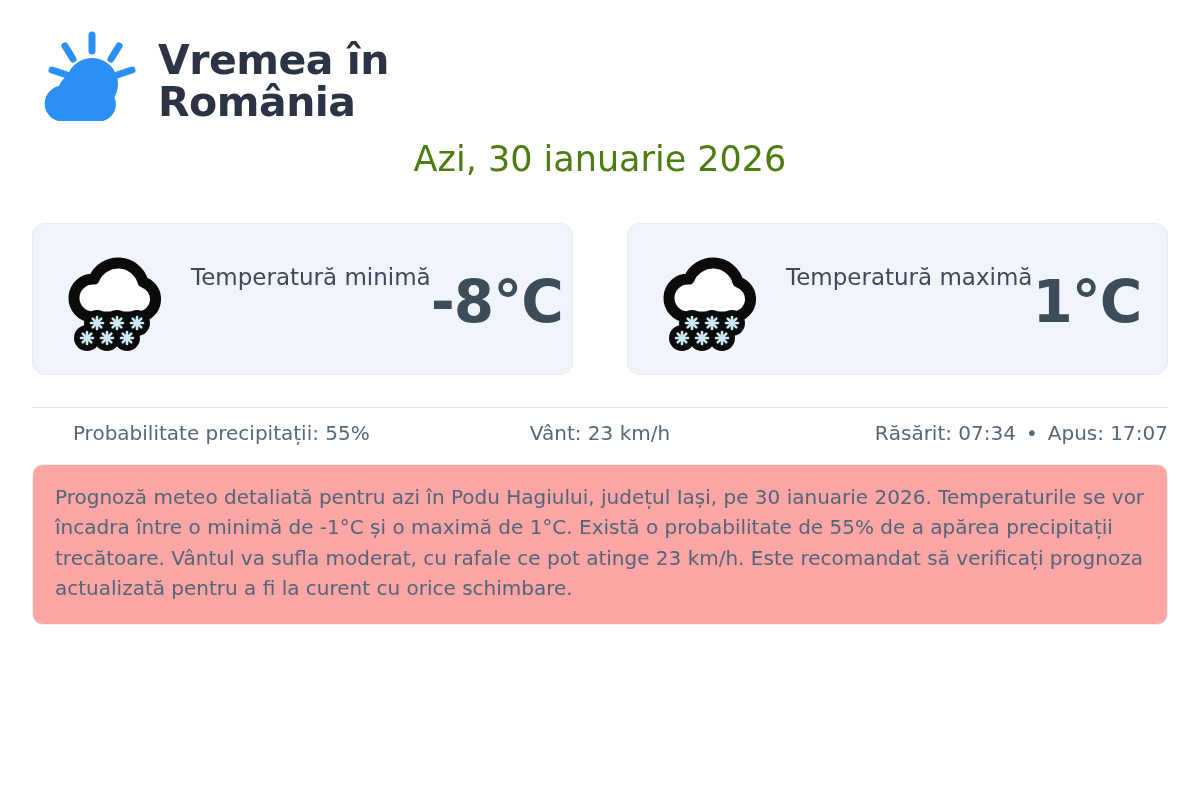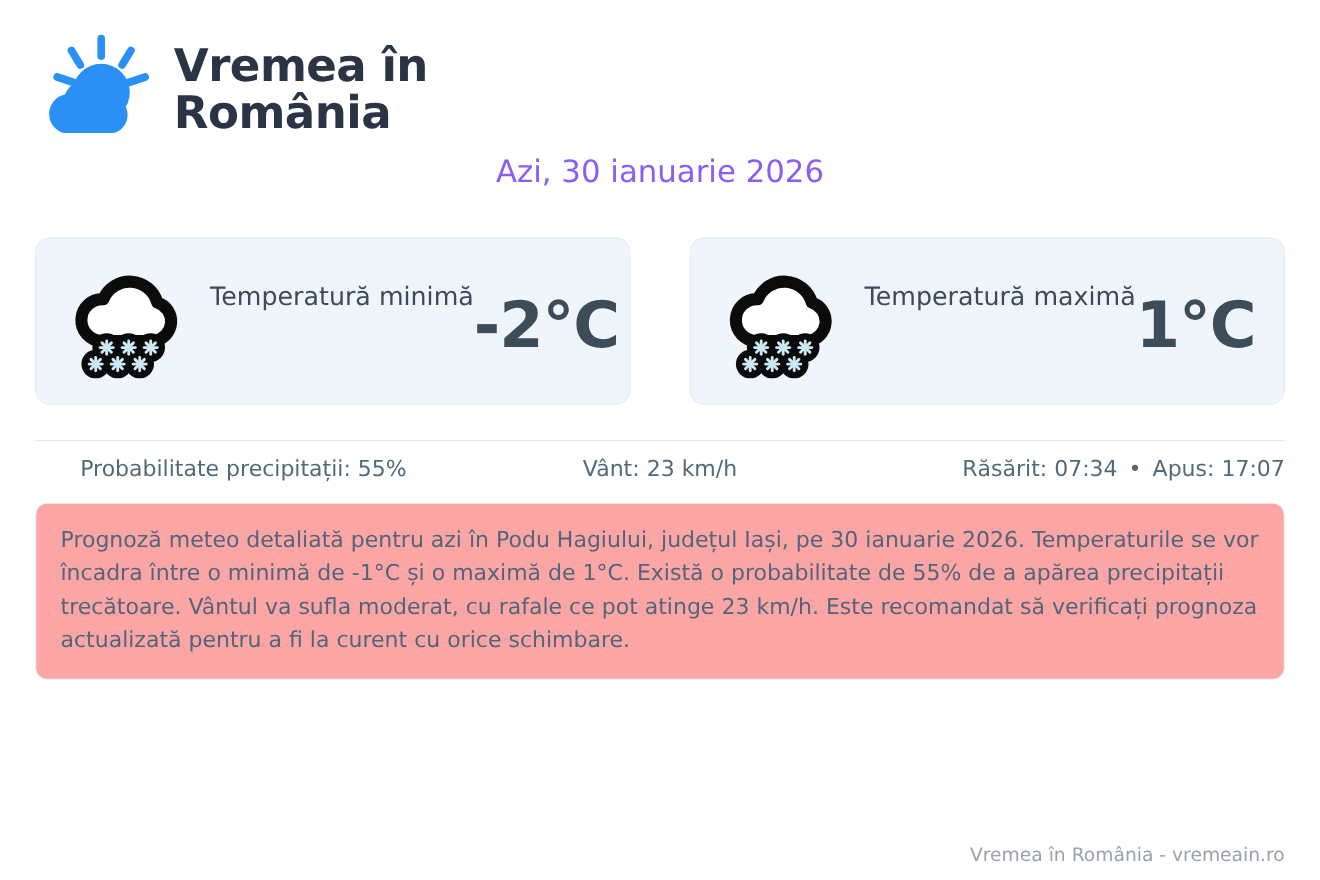--- a/index.html
+++ b/index.html
@@ -51,23 +51,23 @@
   .title {
     text-align: center;
     font-size: 41px;
     font-weight: 700;
     color: #3b4a58;
     margin-top: 42px;
     letter-spacing: -0.3px;
   }
   .subtitle {
     text-align: center;
-    font-size: 28px;
+    font-size: 35px;
     font-weight: 400;
-    color: #8b5cf6;
+    color: #4d7c0f;
     margin-top: 21px;
   }
 
   
   .cards {
     display: flex;
     gap: 54px;
     margin-top: 44px;
   }
   .card {
@@ -220,21 +220,21 @@
           <g transform="translate(68,91)">
             <line x1="-6" y1="0" x2="6" y2="0"></line>
               <line x1="0" y1="-6" x2="0" y2="6"></line>
             <line x1="-4.3" y1="-4.3" x2="4.3" y2="4.3"></line>
               <line x1="-4.3" y1="4.3" x2="4.3" y2="-4.3"></line>
           </g>
         </g>
       </svg>
       <div class="card-body">
         <div class="card-label">Temperatură minimă</div>
-        <div class="card-value">-2°C</div>
+        <div class="card-value">-8°C</div>
       </div>
     </div>
 
     <div class="card">
       <svg class="card-icon" viewBox="0 0 118 104">
         <path d="M33 70 a19 19 0 0 1 2 -38 a26 26 0 0 1 49 3 a18 18 0 0 1 -3 35 z" fill="#ffffff" stroke="#0b0b0b" stroke-width="11" stroke-linejoin="round"></path>
         <g fill="#0b0b0b">
           <circle cx="38" cy="76" r="13"></circle>
           <circle cx="58" cy="76" r="13"></circle>
           <circle cx="78" cy="76" r="13"></circle>
@@ -293,15 +293,14 @@
   <div class="stats">
     <div class="stat-left">Probabilitate precipitații: 55%</div>
     <div class="stat-center">Vânt: 23 km/h</div>
     <div class="stat-right">
       <span>Răsărit: 07:34</span><span class="stat-dot">•</span><span>Apus: 17:07</span>
     </div>
   </div>
 
   <div class="description">Prognoză meteo detaliată pentru azi în Podu Hagiului, județul Iași, pe 30 ianuarie 2026. Temperaturile se vor încadra între o minimă de -1°C și o maximă de 1°C. Există o probabilitate de 55% de a apărea precipitații trecătoare. Vântul va sufla moderat, cu rafale ce pot atinge 23 km/h. Este recomandat să verificați prognoza actualizată pentru a fi la curent cu orice schimbare.</div>
 
-  <div class="footer">Vremea în România - vremeain.ro</div>
 
 </div>
 
 </body></html>

